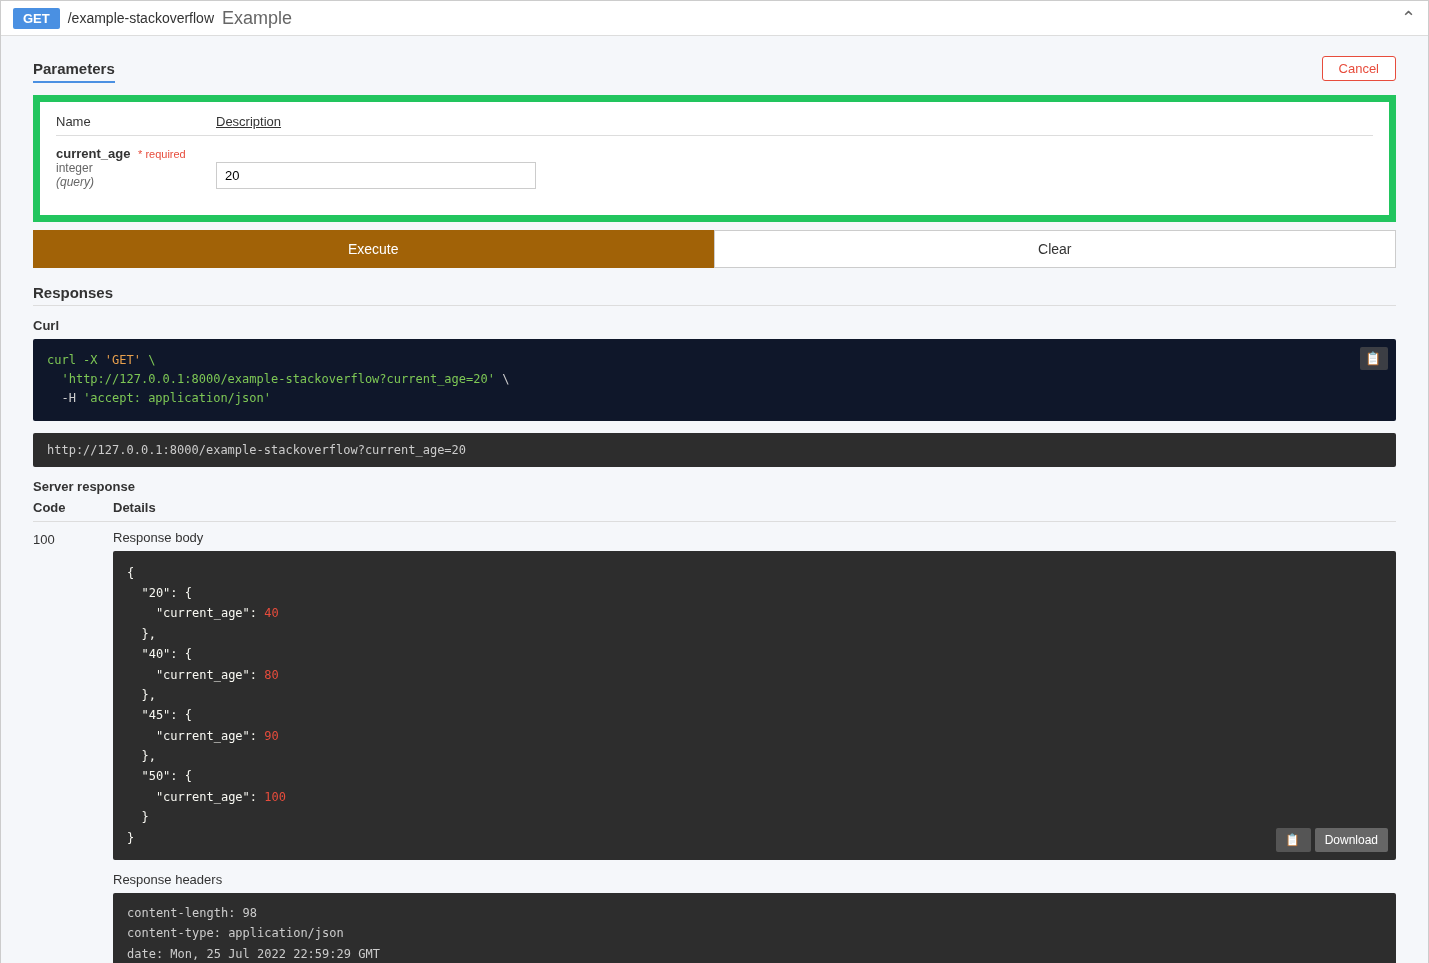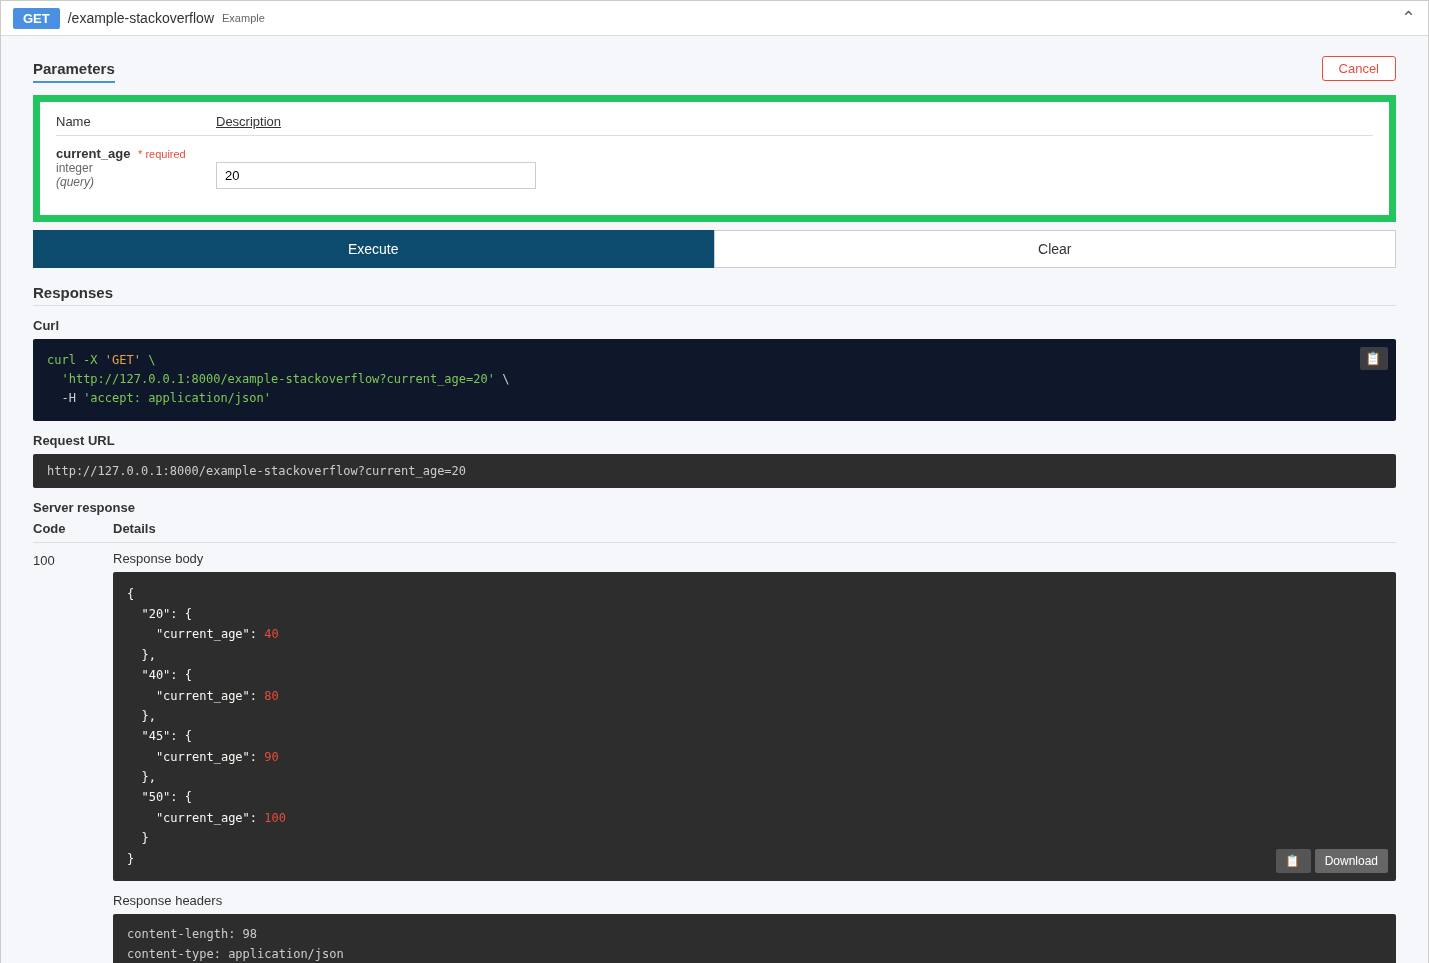--- a/index.html
+++ b/index.html
@@ -38,21 +38,21 @@
       padding: 3px 10px;
       font-size: 13px;
       border-radius: 2px;
     }
     .endpoint-path {
       font-size: 14px;
       color: #333;
       font-weight: 500;
     }
     .endpoint-desc {
-      font-size: 11px;
+      font-size: 18px;
       color: #666;
     }
     .collapse-icon {
       font-size: 18px;
       color: #666;
       cursor: pointer;
     }
 
     
     .main-content {
@@ -136,21 +136,21 @@
       outline: none;
     }
 
     
     .action-buttons {
       display: flex;
       margin: 8px 0 16px 0;
     }
     .execute-btn {
       flex: 1;
-      background: #0c4a6e;
+      background: #a16207;
       color: #fff;
       border: none;
       padding: 10px;
       font-size: 14px;
       cursor: pointer;
       font-weight: 500;
     }
     .clear-btn {
       flex: 1;
       background: #fff;
@@ -360,21 +360,20 @@
         <div class="curl-title">Curl</div>
         <div class="code-block">
           <span class="green">curl -X <span class="orange">'GET'</span> \</span><br>
           <span>&nbsp;&nbsp;<span class="green">'http://127.0.0.1:8000/example-stackoverflow?current_age=20'</span> \</span><br>
           <span>&nbsp;&nbsp;-H <span class="green">'accept: application/json'</span></span>
           <button class="copy-icon-btn" title="Copy">📋</button>
         </div>
       </div>
 
       <div class="request-url-section">
-        <div class="request-url-title">Request URL</div>
         <div class="url-block">
           <span>http://127.0.0.1:8000/example-stackoverflow?current_age=20</span>
         </div>
       </div>
 
       <div class="server-response-section">
         <div class="server-response-title">Server response</div>
 
         <div class="response-table-header">
           <div class="resp-col-code">Code</div>

